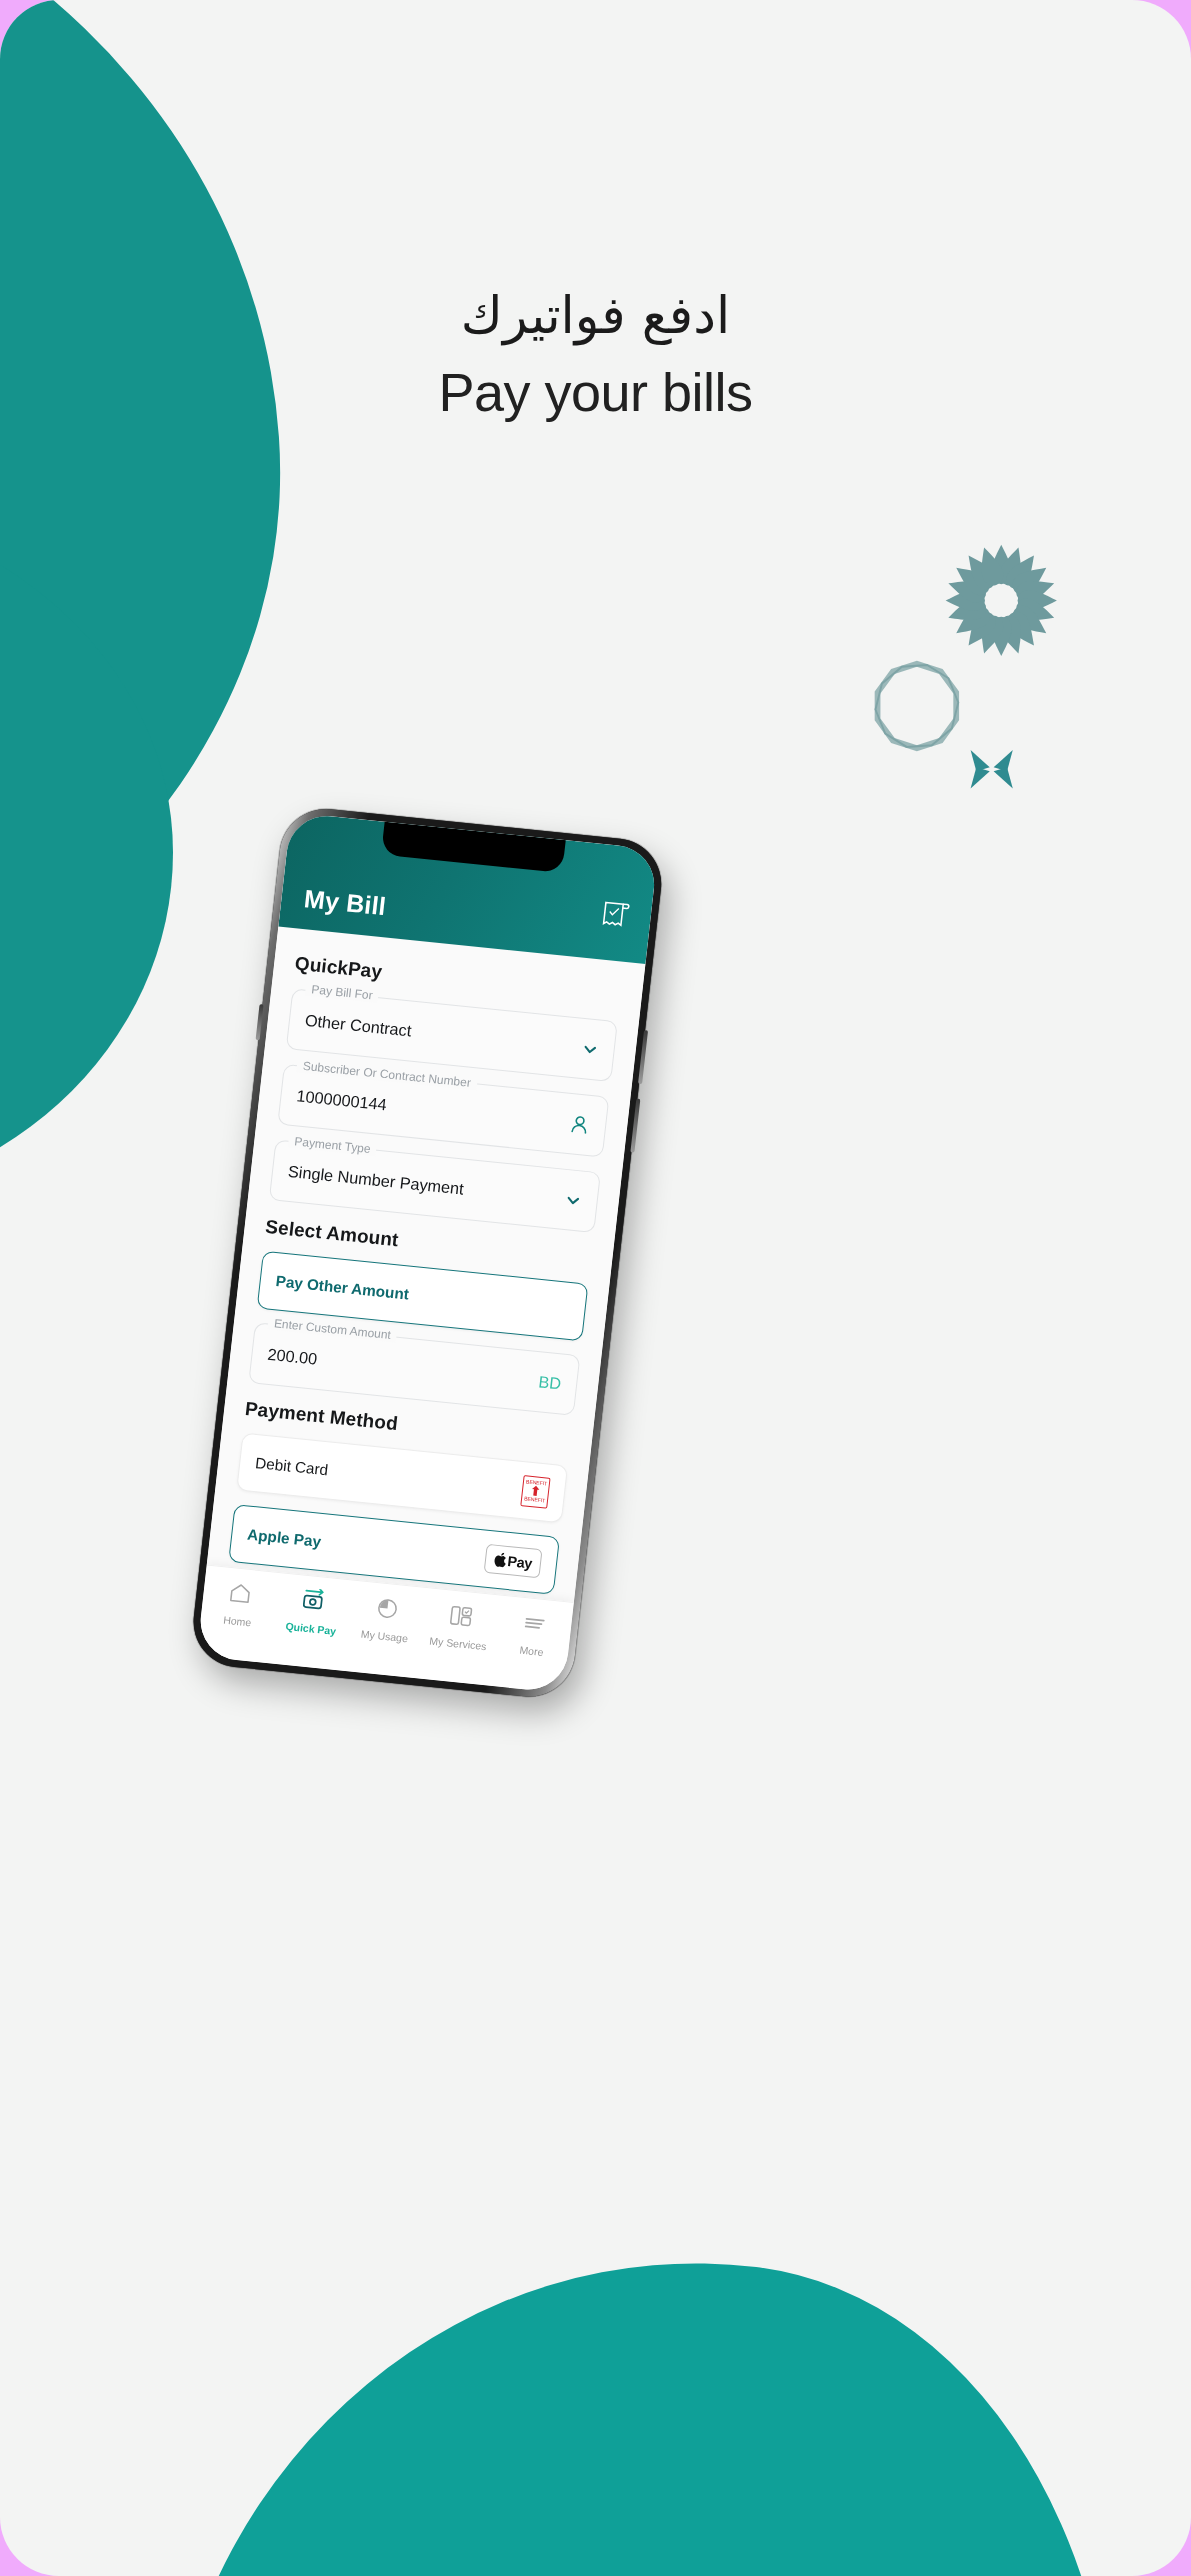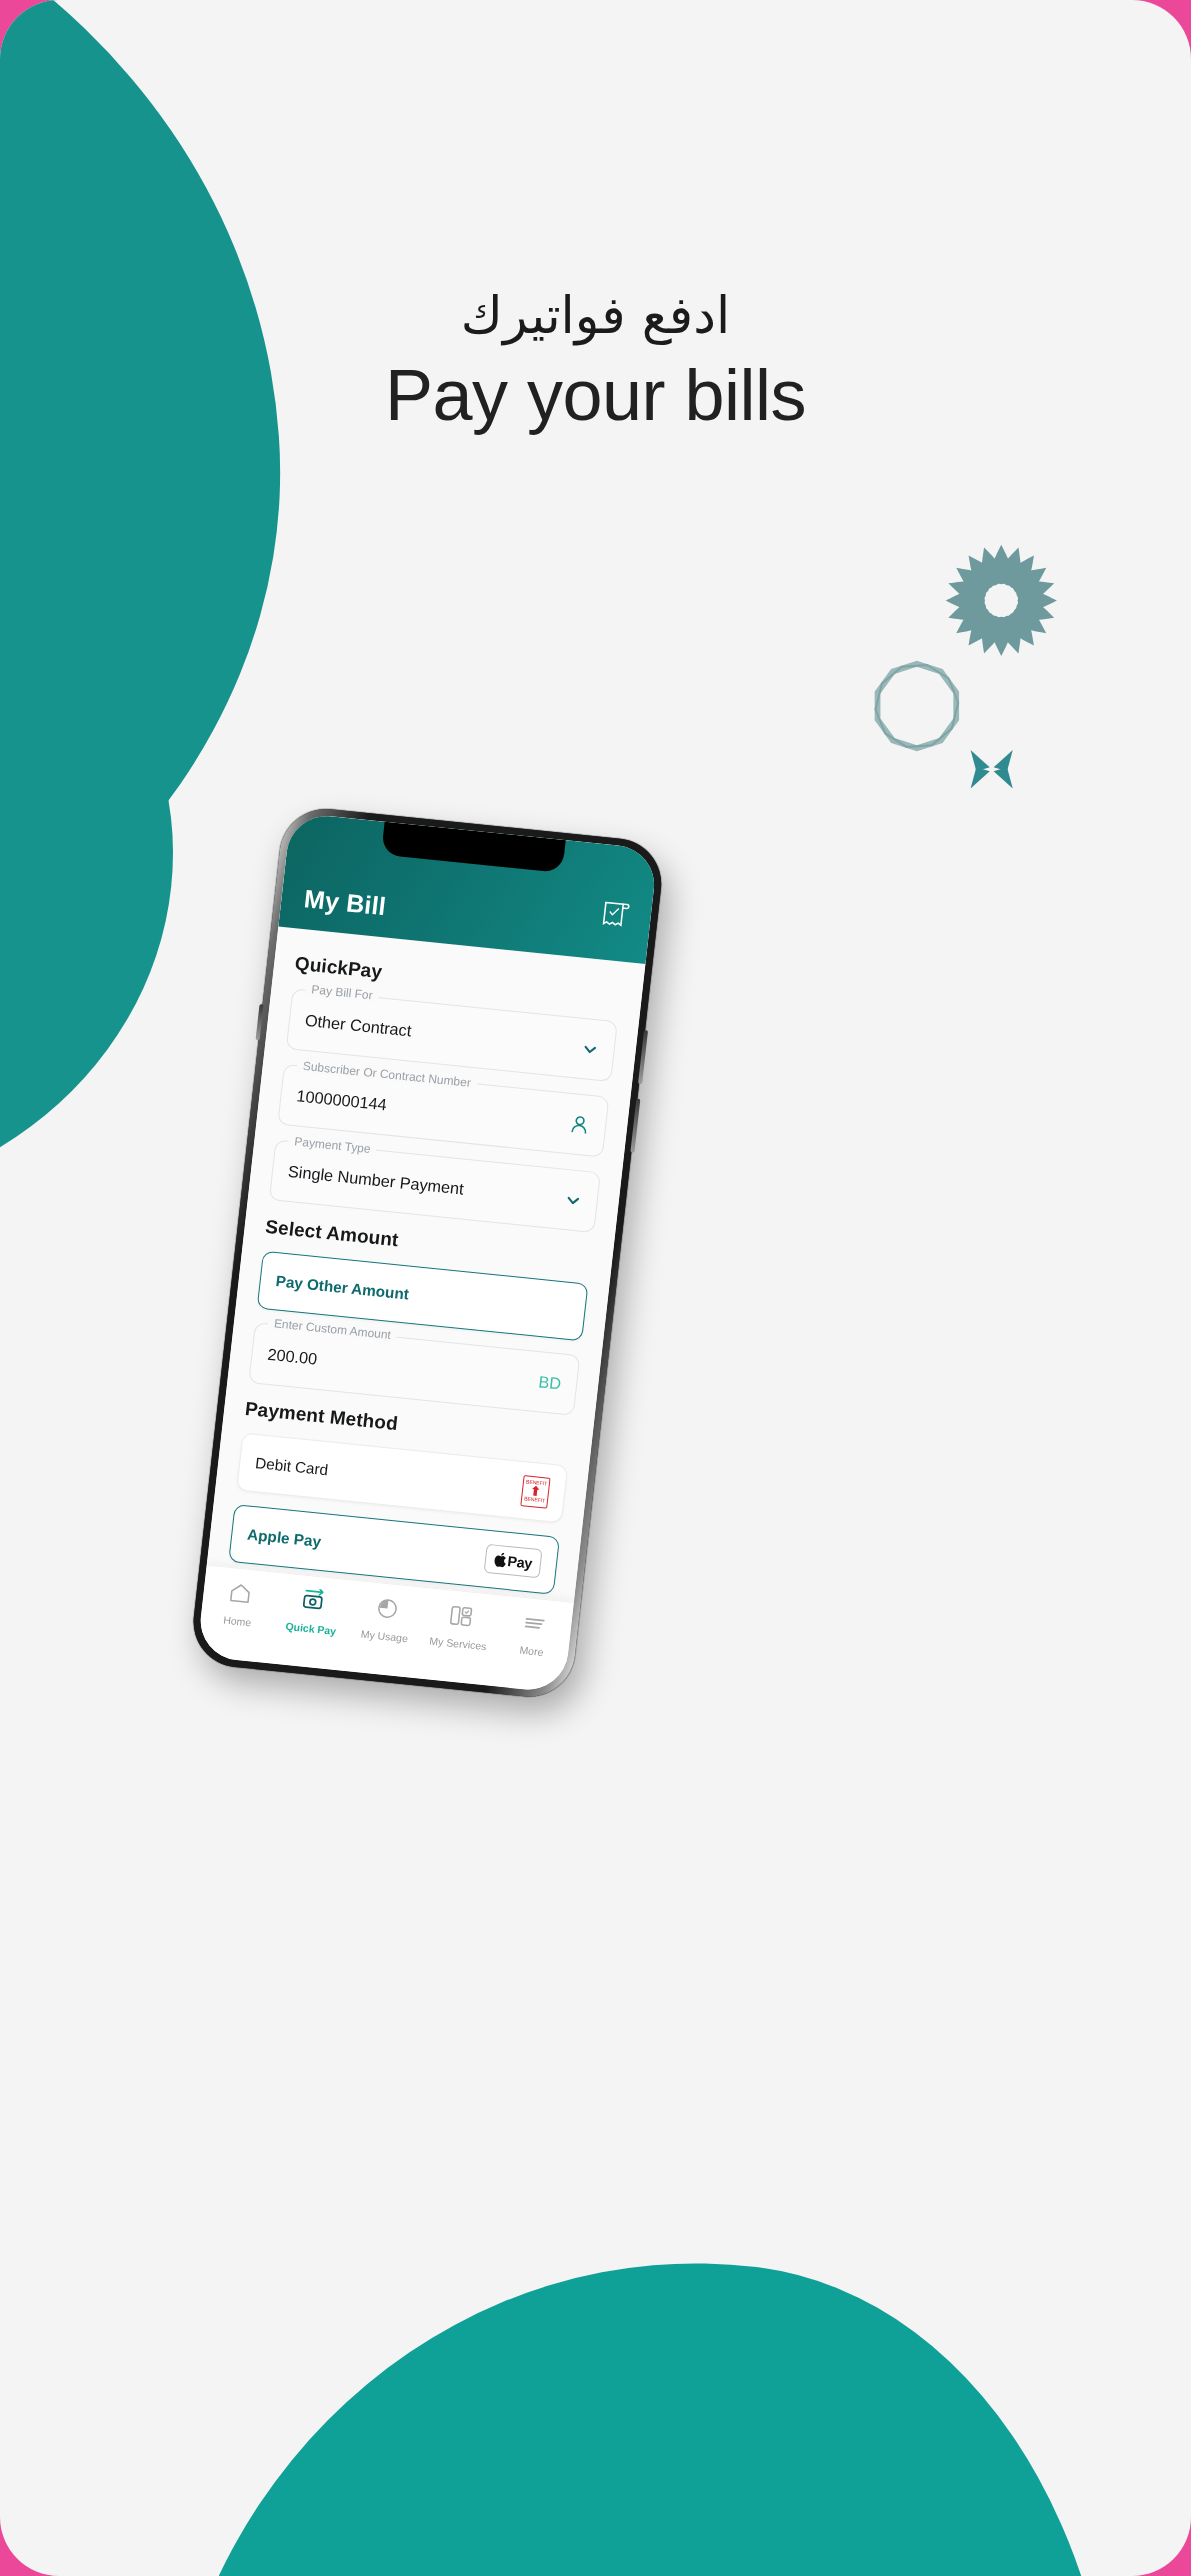--- a/index.html
+++ b/index.html
@@ -1,21 +1,21 @@
 <!DOCTYPE html>
 <html><head>
 <meta charset="utf-8">
 <style>
   * { margin:0; padding:0; box-sizing:border-box; }
   html,body { width:1191px; height:2576px; overflow:hidden; background:#ffffff; }
 
   .canvas{
     position:relative;
     width:1191px; height:2576px;
-    background:#ec4899;
+    background:#f0abfc;
     overflow:hidden;
     font-family:"Liberation Sans", sans-serif;
   }
 
   
   .page-bg{
     position:absolute; inset:0;
     background:#f3f4f3;
     border-radius:59px;
     overflow:hidden;
@@ -52,22 +52,22 @@
     position:absolute; left:0; right:0; top:284px;
     text-align:center;
     z-index:6;
   }
   .title-ar{
     font-size:51px; color:#1b1b1b; line-height:1.25;
     direction:rtl; letter-spacing:0px;
     font-family:"DejaVu Sans","Liberation Sans",sans-serif;
   }
   .title-en{
-    margin-top:6px;
-    font-size:72px; color:#212121; line-height:1.15;
+    margin-top:13px;
+    font-size:54px; color:#212121; line-height:1.15;
     letter-spacing:-0.5px;
   }
 
   
   .ornaments{ position:absolute; left:867px; top:541px; width:211px; height:259px; z-index:5; }
 
   
   .phone-wrap{
     position:absolute;
     left:284px; top:824px;

